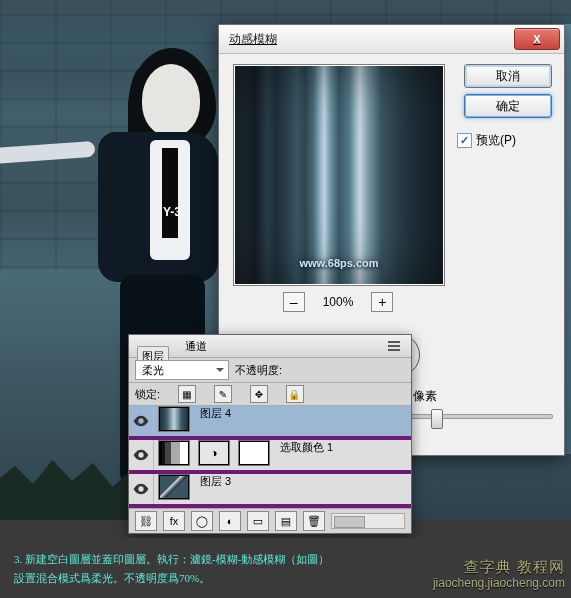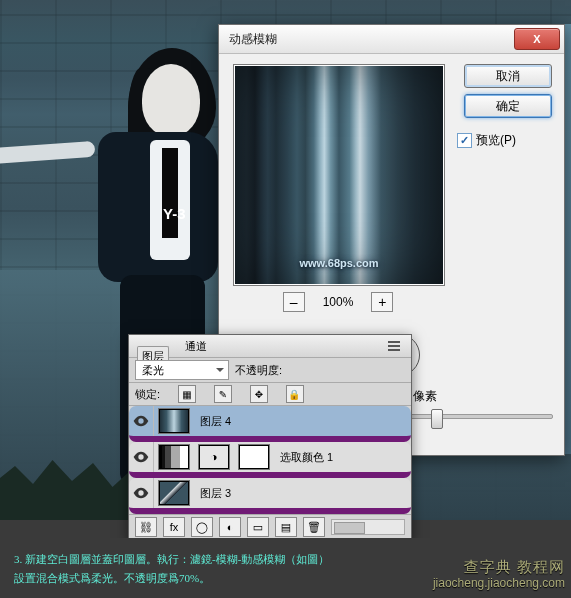--- a/index.html
+++ b/index.html
@@ -57,21 +57,21 @@
   }
   .bg-photo .shirt {
     position: absolute; top: 120px; left: 150px; width: 40px; height: 120px;
     background: #eef2f4; border-radius: 6px;
   }
   .bg-photo .tie {
     position: absolute; top: 128px; left: 162px; width: 16px; height: 90px;
     background: #0a0a0a;
   }
   .bg-photo .tie-label {
-    position: absolute; top: 185px; left: 163px; color: #fff; font-size: 15px; font-weight: bold;
+    position: absolute; top: 185px; left: 163px; color: #fff; font-size: 12px; font-weight: bold;
   }
   .bg-photo .legs {
     position: absolute; top: 255px; left: 120px; width: 85px; height: 210px;
     background: #0a1219; border-radius: 12px;
   }
   .bg-photo .wall-bottom {
     position: absolute; top: 270px; left: 0; right: 0; bottom: 0;
     background: linear-gradient(180deg, #4b6b78 0%, #3f5a66 40%, #2e424c 100%);
     opacity: 0.9;
   }
@@ -82,20 +82,21 @@
   }
 
   
   .dialog {
     position: absolute;
     left: 218px; top: 24px;
     width: 345px; height: 430px;
     background: #f0f0f0;
     border: 1px solid #707070;
     box-shadow: 0 4px 18px rgba(0,0,0,0.55);
+    text-decoration: underline;
   }
   .dlg-titlebar {
     height: 28px;
     background: linear-gradient(#fdfdfd, #e4e4e4);
     border-bottom: 1px solid #bcbcbc;
     display: flex; align-items: center; justify-content: space-between;
     padding: 0 0 0 10px;
   }
   .dlg-title { font-size: 12px; color: #222; }
   .dlg-close {
@@ -237,22 +238,22 @@
     height: 22px; display: flex; align-items: center; gap: 18px;
     padding: 0 6px; border-bottom: 1px solid #aaa;
   }
   .lp-lock .mini-icon {
     width: 16px; height: 16px; border: 1px solid #888; background: #efefef;
     display: flex; align-items: center; justify-content: center; font-size: 10px;
   }
 
   .lp-rows { max-height: 130px; overflow: hidden; }
   .lp-row {
-    display: flex; align-items: center; height: 30px;
-    border-bottom: 6px solid #701a75; background: #dedede; border-radius: 7px;
+    display: flex; height: 30px;
+    border-bottom: 4px solid #701a75; background: #dedede;
   }
   .lp-row.sel { background: #9bb7d4; }
   .eye {
     width: 24px; height: 30px; display: flex; align-items: center; justify-content: center;
     border-right: 1px solid #bbb;
   }
   .eye svg { width: 16px; height: 12px; }
   .thumb {
     width: 30px; height: 24px; margin: 0 4px;
     border: 1px solid #777; background: #fff;

